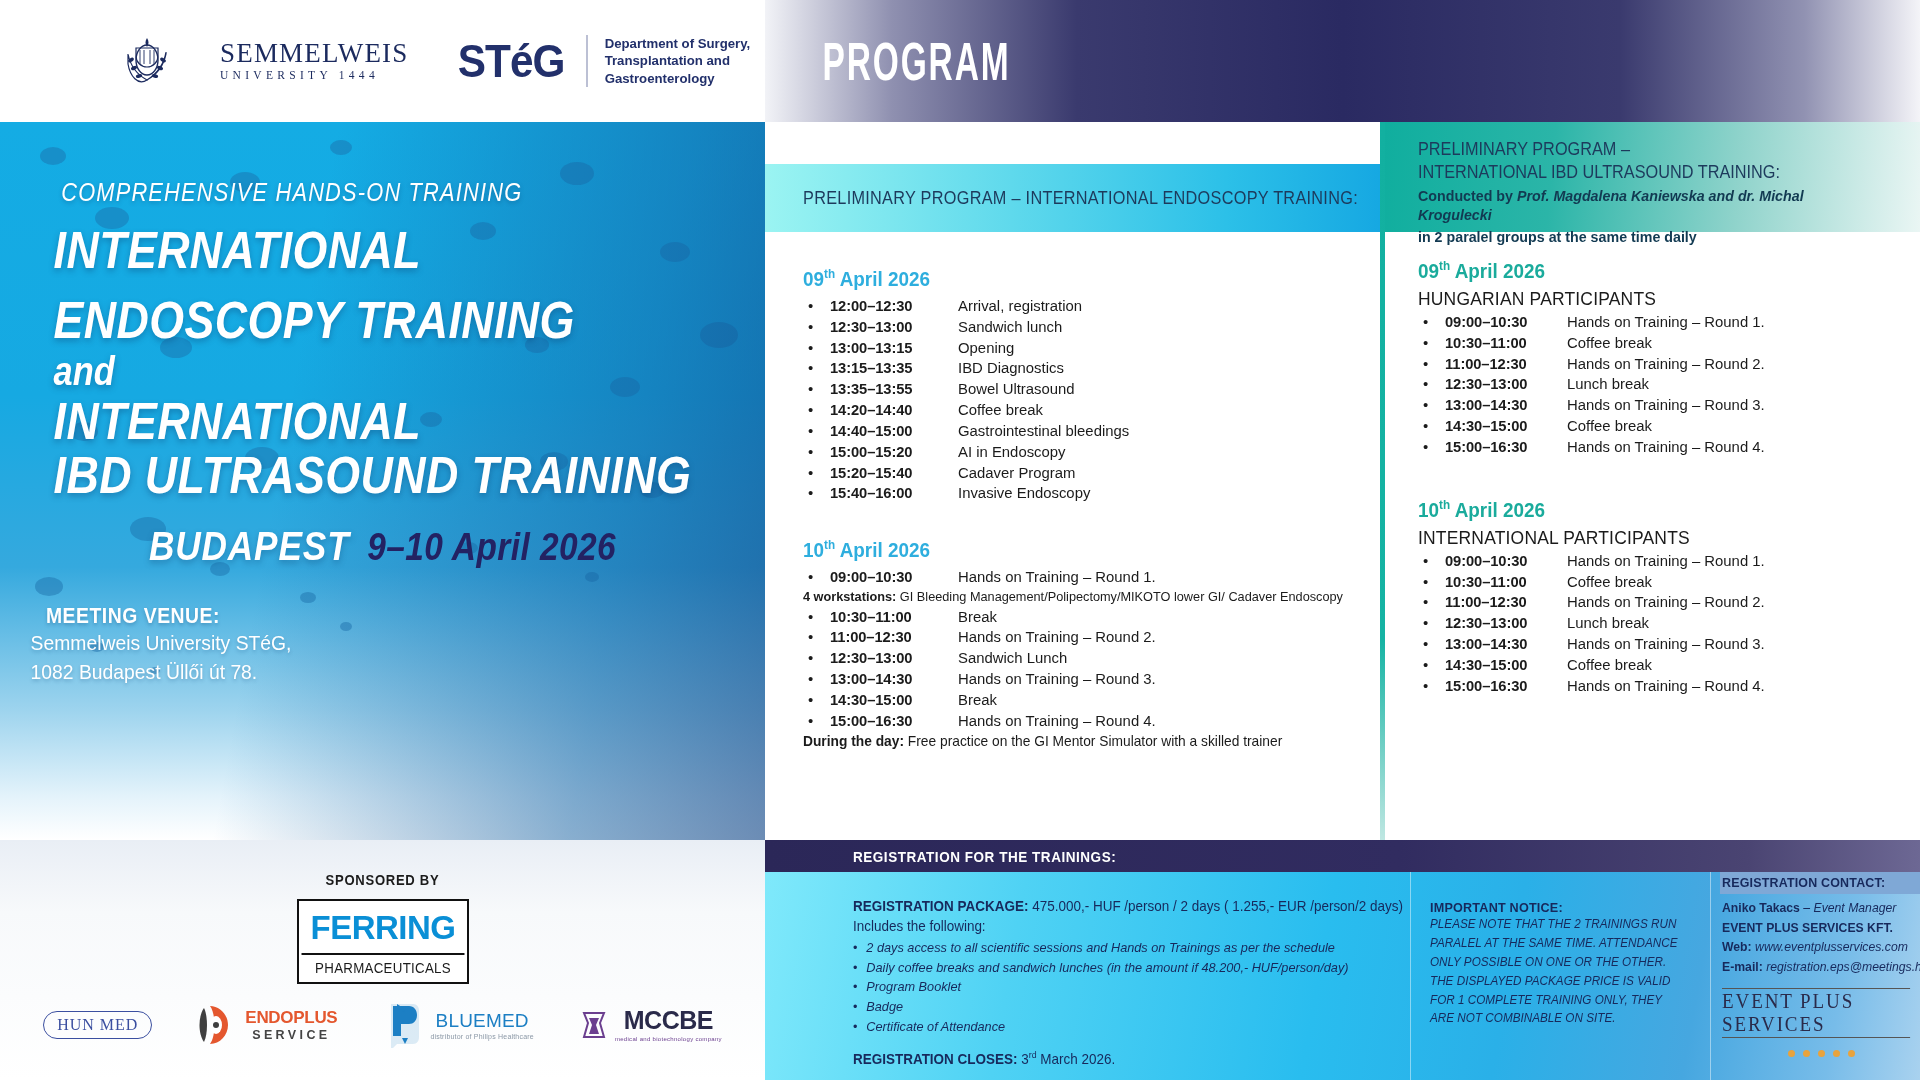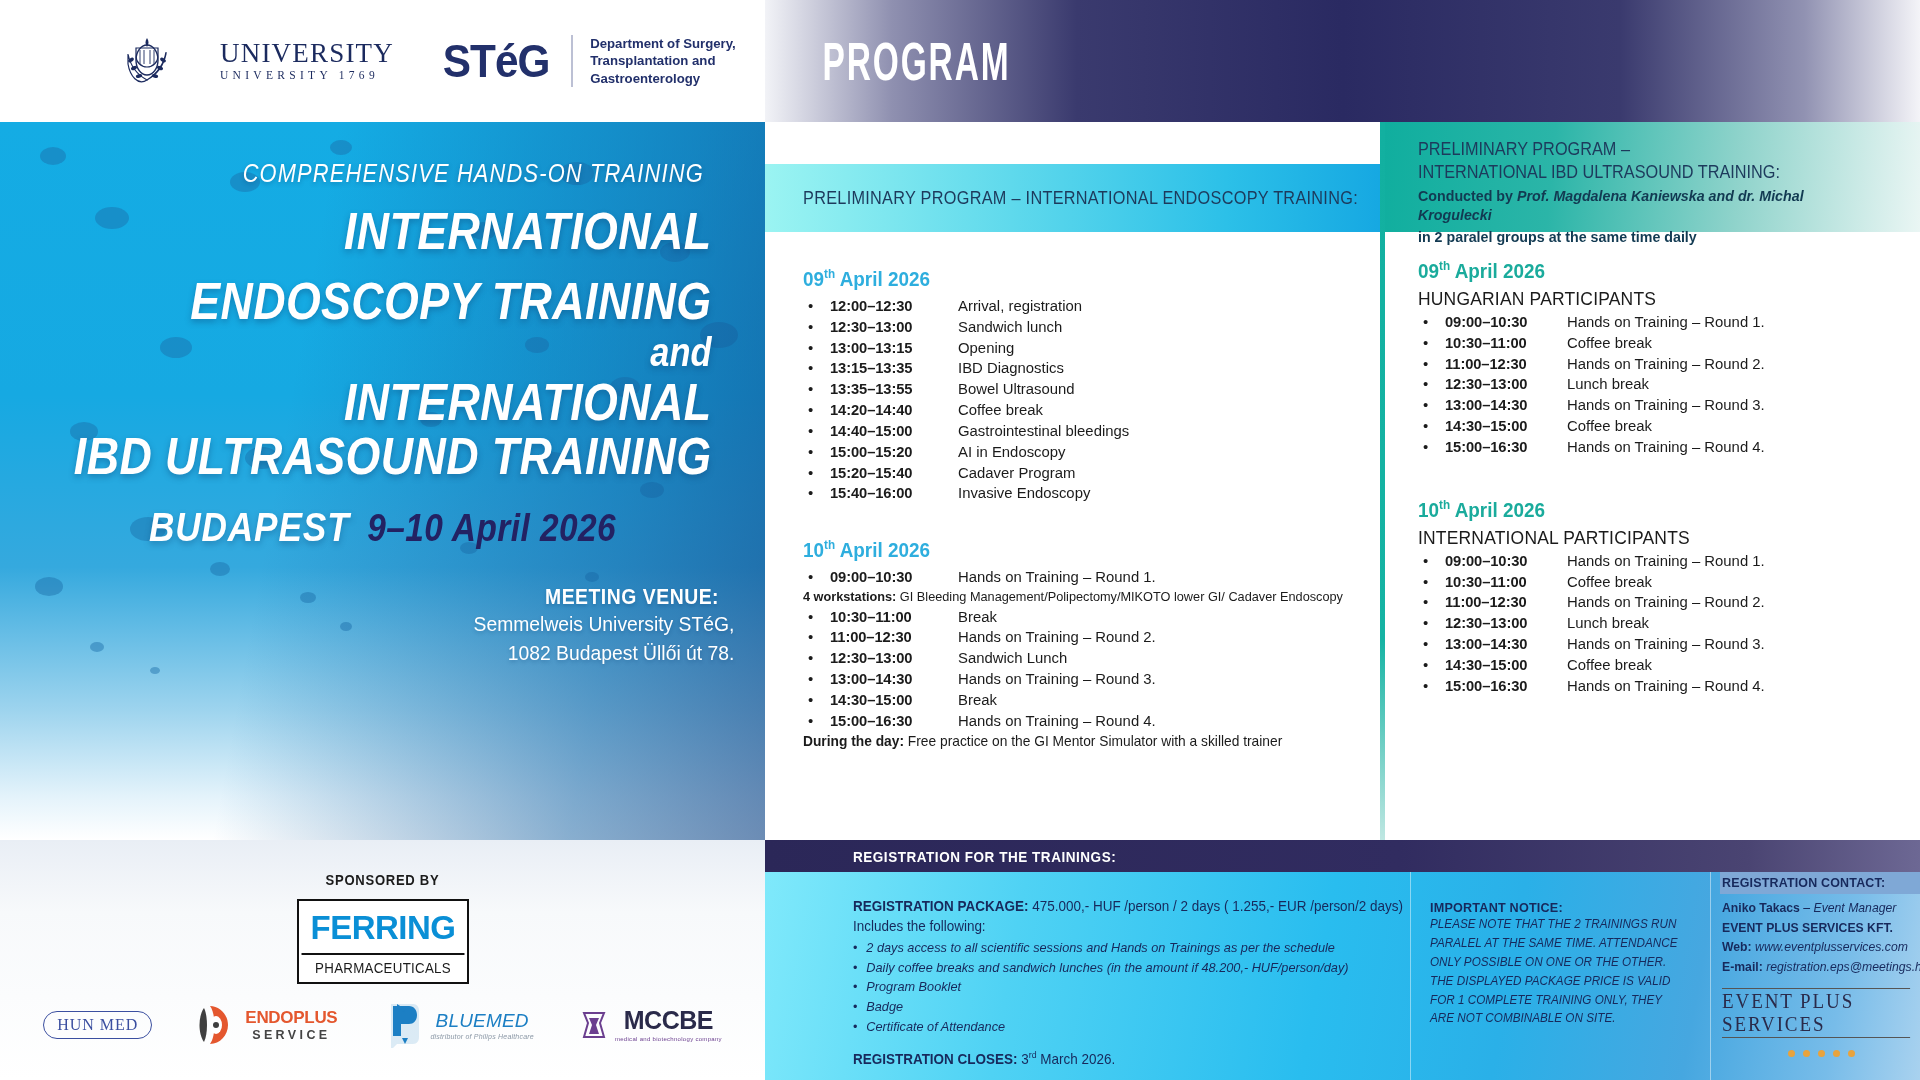--- a/index.html
+++ b/index.html
@@ -37,22 +37,22 @@
 
   
   .hero { position:absolute; left:0; top:122px; width:765px; height:718px;
     background:linear-gradient(180deg,#14ace4 0%,#16a9e2 38%,#35a9de 62%,
       #9ed4ee 82%,#e4f3fb 94%,#ffffff 100%);
     overflow:hidden; }
   .hero-ovl { position:absolute; inset:0;
     background:linear-gradient(100deg, rgba(20,172,228,0) 38%,
       rgba(20,95,160,.5) 78%, rgba(18,70,135,.62) 100%); }
   .bub { position:absolute; border-radius:50%; background:#1b6ca8; opacity:.45; }
-  .hero-inner { position:relative; z-index:3; padding-top:36px;
-    text-align:right; color:#fff; }
+  .hero-inner { position:relative; z-index:3; padding-top:55px;
+    text-align:left; color:#fff; }
   .kicker { font-size:26px; font-style:italic; letter-spacing:1.4px;
     transform:scaleX(.84); font-weight:normal;
     text-shadow:0 2px 5px rgba(10,60,110,.35); }
   .t-big { font-size:52px; font-weight:bold; font-style:italic;
     letter-spacing:.5px; line-height:1.03; transform:scaleX(.86);
     text-shadow:0 3px 7px rgba(10,60,110,.38); margin-top:16px; }
   .t-and { font-size:40px; font-weight:bold; font-style:italic;
     line-height:1.2; transform:scaleX(.86);
     text-shadow:0 3px 7px rgba(10,60,110,.38); }
   .t-big2 { font-size:52px; font-weight:bold; font-style:italic;
@@ -132,21 +132,21 @@
   .logorow { display:flex; justify-content:center; align-items:center;
     gap:46px; margin-top:18px; }
   .lg { display:flex; align-items:center; gap:7px; }
   .hunmed { border:1.6px solid #3b4fa0; border-radius:18px; padding:4px 13px;
     font-size:16px; color:#3b4fa0; font-family:"Liberation Serif", serif;
     letter-spacing:1px; position:relative; }
   .epl { display:flex; flex-direction:column; line-height:1; }
   .epl-1 { font-size:17px; font-weight:bold; color:#e4572e; letter-spacing:-.3px; }
   .epl-2 { font-size:12.5px; font-weight:bold; color:#444;
     letter-spacing:3.4px; margin-top:3px; }
-  .bm { display:flex; flex-direction:column; line-height:1;font-style:italic; }
+  .bm { display:flex; flex-direction:column; line-height:1; }
   .bm-1 { font-size:19px; color:#1c7fc4; letter-spacing:.2px; }
   .bm-2 { font-size:7px; color:#8a97a5; margin-top:3px; letter-spacing:.2px; }
   .mc { display:flex; flex-direction:column; line-height:1; }
   .mc-1 { font-size:25px; font-weight:bold; color:#2a2a4a; letter-spacing:-.5px; }
   .mc-2 { font-size:6px; color:#6b3f8f; letter-spacing:.3px; margin-top:3px; }
 
   .foot-right { position:absolute; left:765px; top:0; width:1155px; height:240px; }
   .reg-bar { height:32px;
     background:linear-gradient(90deg,#2b2758 0%,#312c60 55%,#4a4472 85%,#6d6894 100%);
     display:flex; align-items:center; padding-left:88px; }
@@ -210,22 +210,22 @@
           <path d="M48 24c-2 10-8 20-19 26 9-6 17-16 19-28z" fill="none" stroke="#1b2a5e" stroke-width="1.2"></path>
           <ellipse cx="13" cy="30" rx="3.2" ry="1.8" fill="#1b2a5e" transform="rotate(-35 13 30)"></ellipse>
           <ellipse cx="16" cy="38" rx="3.2" ry="1.8" fill="#1b2a5e" transform="rotate(-25 16 38)"></ellipse>
           <ellipse cx="21" cy="46" rx="3.2" ry="1.8" fill="#1b2a5e" transform="rotate(-15 21 46)"></ellipse>
           <ellipse cx="45" cy="30" rx="3.2" ry="1.8" fill="#1b2a5e" transform="rotate(35 45 30)"></ellipse>
           <ellipse cx="42" cy="38" rx="3.2" ry="1.8" fill="#1b2a5e" transform="rotate(25 42 38)"></ellipse>
           <ellipse cx="37" cy="46" rx="3.2" ry="1.8" fill="#1b2a5e" transform="rotate(15 37 46)"></ellipse>
         </svg>
       </div>
       <div class="sem-text">
-        <div class="sem-name">UNIVERSITY</div>
-        <div class="sem-sub">UNIVERSITY 1769</div>
+        <div class="sem-name">SEMMELWEIS</div>
+        <div class="sem-sub">UNIVERSITY 1444</div>
       </div>
       <div class="steg-block">
         <div class="steg-logo">STéG</div>
         <div class="steg-rule"></div>
         <div class="steg-dept" style="white-space:pre-line">Department of Surgery,
 Transplantation and
 Gastroenterology</div>
       </div>
     </div>
     <div class="topbar-right">

